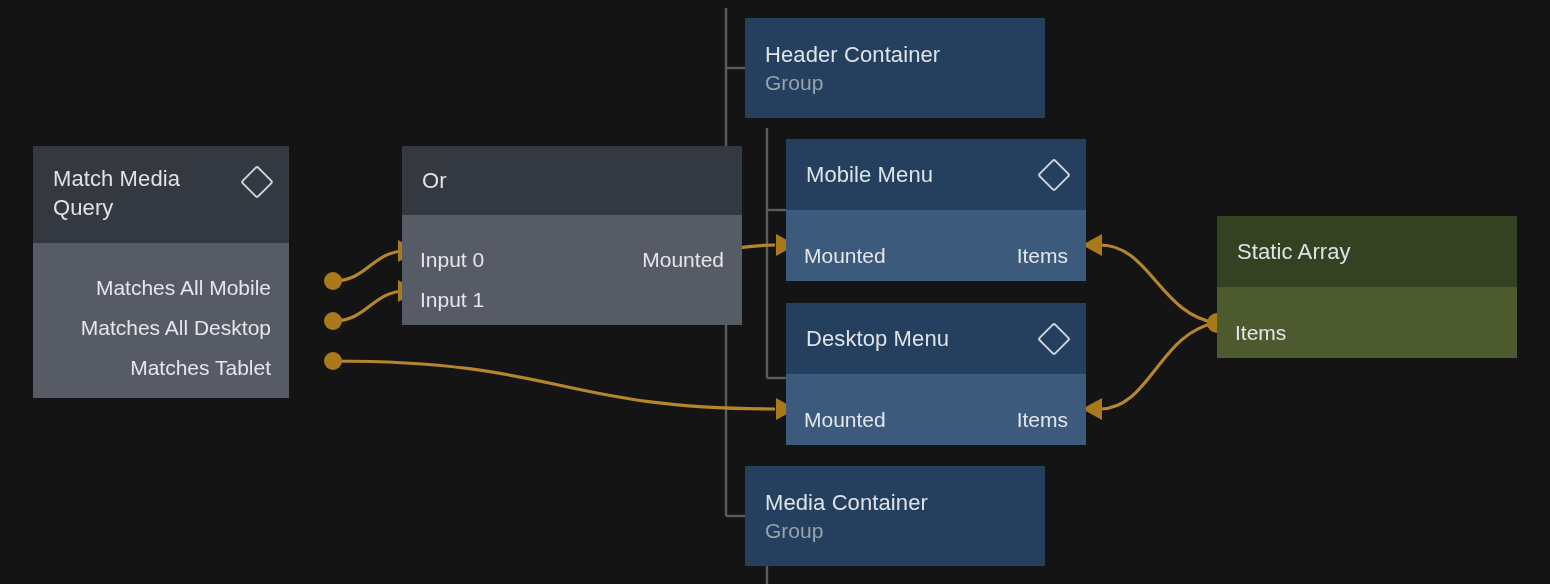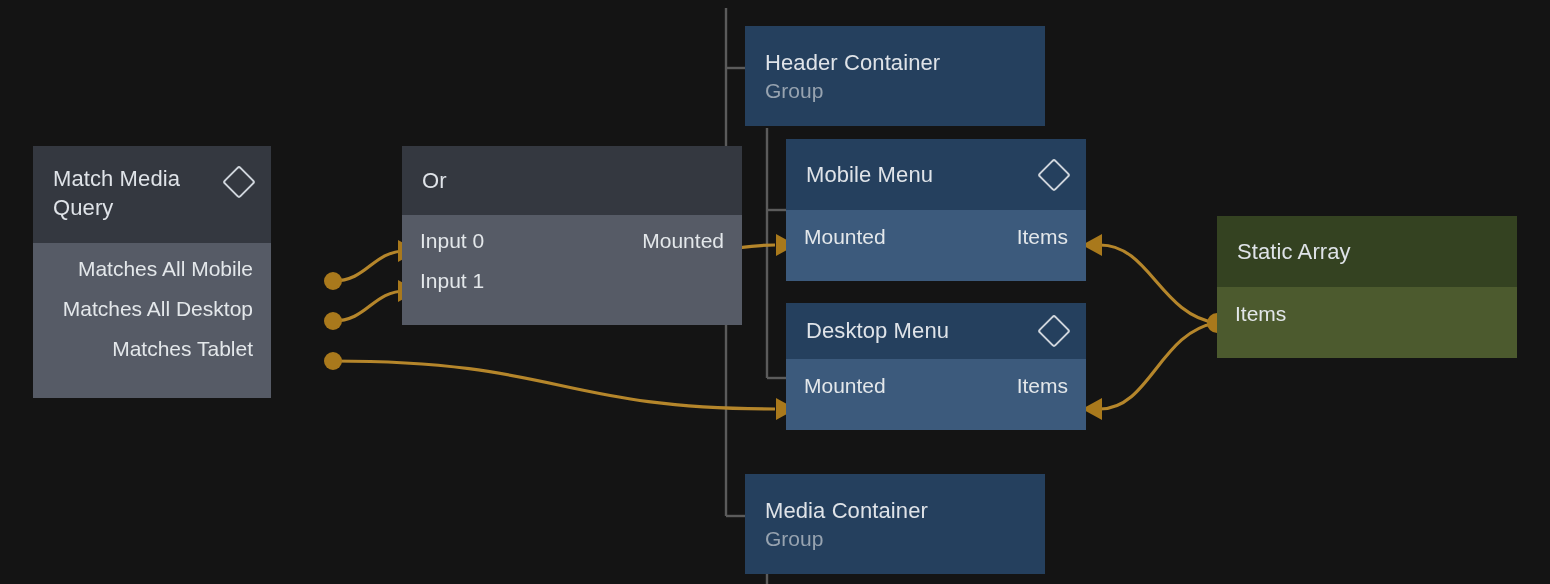--- a/index.html
+++ b/index.html
@@ -52,42 +52,42 @@
     transform: rotate(45deg);
     border: 2px solid #cfd5dc;
     border-radius: 3px;
     box-sizing: border-box;
   }
 
   
   .port-row {
     position: relative;
     display: flex;
-    align-items: flex-start;
+    align-items: flex-end;
     justify-content: space-between;
     height: 40px;
     padding: 0 18px;
     box-sizing: border-box;
   }
   .port-label {
     color: #e3e7ea;
     font-size: 21px;
     line-height: 1;
     white-space: nowrap;
   }
   .row-right { margin-left: auto; }
 
   
   .n-grey .node-header { background: #343840; }
   .n-grey .node-body   { background: #565b66; }
   
   .n-blue .node-header { background: #25405e; }
   .n-blue .node-body   { background: #3c5a7c; }
   
-  .n-group .node-header { background: #25405e; flex-direction: column; align-items: flex-start; justify-content: center; margin-top: 8px; }
+  .n-group .node-header { background: #25405e; flex-direction: column; align-items: flex-start; justify-content: center; }
   
   .n-green .node-header { background: #344221; }
   .n-green .node-body   { background: #4c5a2e; }
 
   
   .out-row { justify-content: flex-end; }
 
   
   #wires {
     position: absolute;
@@ -152,21 +152,21 @@
       <polygon class="port-arrow" points="1102,234 1082,245 1102,256"></polygon>
     </g>
 
     <g>
       <path class="wire" d="M1217 323 C 1160 331, 1150 409, 1100 409"></path>
       <polygon class="port-arrow" points="1102,398 1082,409 1102,420"></polygon>
       <circle class="port-dot" cx="1217" cy="323" r="10"></circle>
     </g>
   </svg>
 
-  <div class="node n-grey" style="left:33px; top:146px; width:238px; height:252px;">
+  <div class="node n-grey" style="left:33px; top:146px; width:256px; height:252px;">
     <div class="node-header" style="height:97px; padding:18px 20px 0 20px; align-items:flex-start;">
       <div class="node-title">Match Media
 Query</div>
       <div class="diamond-icon" style="margin-top:6px;"></div>
     </div>
     <div class="node-body" style="height:155px; padding-top:15px;">
       <div class="port-row out-row">
         <span class="port-label">Matches All Mobile</span>
       </div>
       <div class="port-row out-row">
@@ -207,21 +207,21 @@
     </div>
     <div class="node-body" style="height:71px; padding-top:16px;">
       <div class="port-row">
         <span class="port-label">Mounted</span>
         <span class="port-label row-right">Items</span>
       </div>
     </div>
   </div>
 
   <div class="node n-blue" style="left:786px; top:303px; width:300px; height:142px;">
-    <div class="node-header" style="height:56px; padding:0 20px;gap:41px;">
+    <div class="node-header" style="height:71px; padding:0 20px;gap:41px;">
       <div class="node-title">Desktop Menu</div>
       <div class="diamond-icon"></div>
     </div>
     <div class="node-body" style="height:71px; padding-top:16px;">
       <div class="port-row">
         <span class="port-label">Mounted</span>
         <span class="port-label row-right">Items</span>
       </div>
     </div>
   </div>

